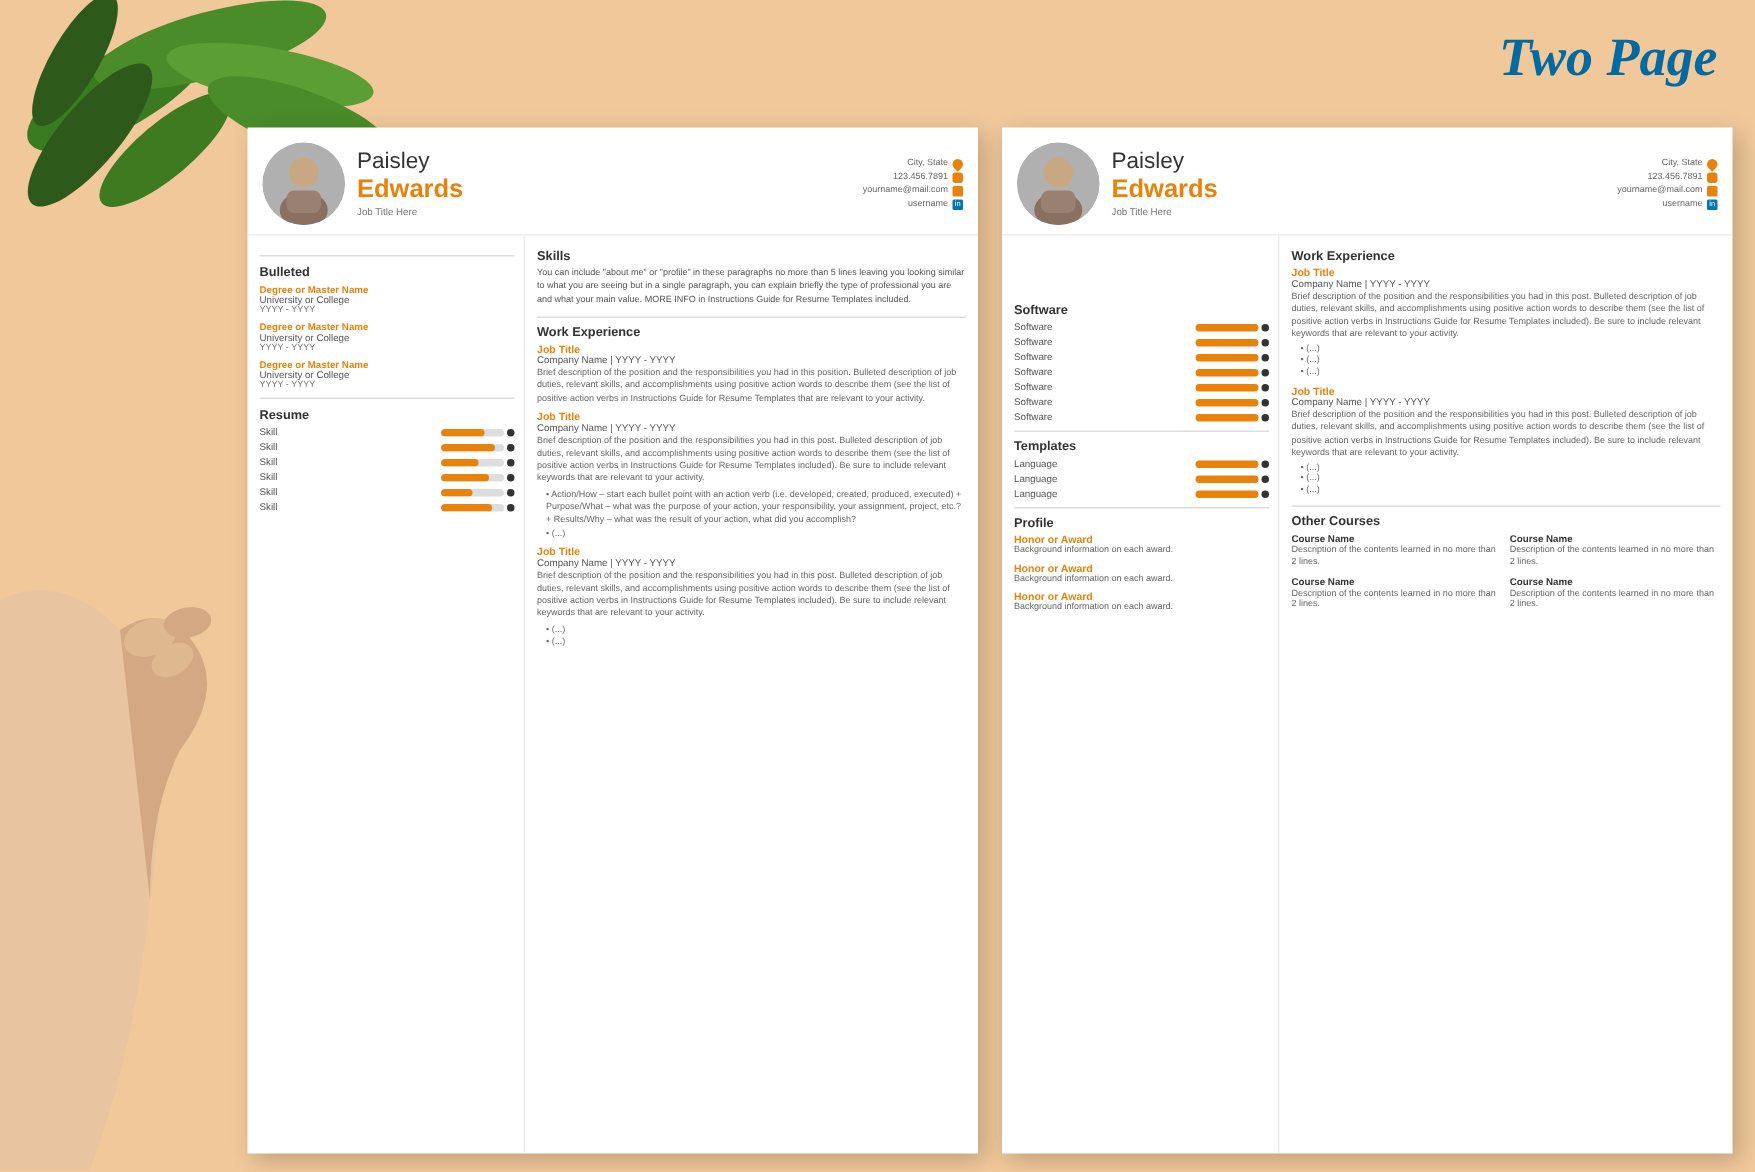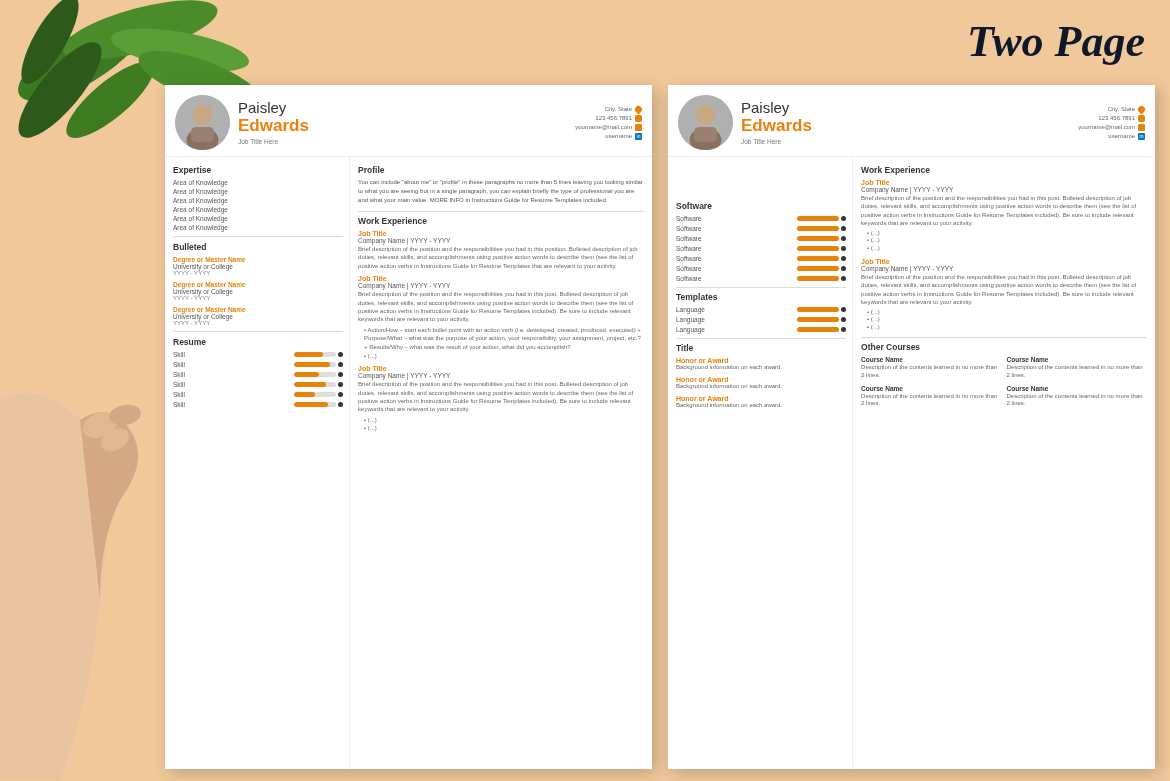--- a/index.html
+++ b/index.html
@@ -36,21 +36,21 @@
     <path d="M0 100 Q40 80 80 120 Q120 160 100 300 Q90 400 60 480 L0 480 Z" fill="#e8c4a0"></path>
     <path d="M80 120 Q110 100 130 130 Q150 160 120 200 Q100 240 100 300" fill="#d4a882" stroke="none"></path>
 
     <ellipse cx="100" cy="125" rx="18" ry="12" fill="#e0b890" transform="rotate(-20 100 125)"></ellipse>
     <ellipse cx="125" cy="115" rx="16" ry="10" fill="#d4a882" transform="rotate(-10 125 115)"></ellipse>
     <ellipse cx="115" cy="140" rx="15" ry="10" fill="#e0b890" transform="rotate(-30 115 140)"></ellipse>
   </svg>
 </div>
 
 <div style="position:absolute;top:20px;right:25px;text-align:right;z-index:10;">
-  <div style="font-family:Georgia,serif;font-style:italic;font-size:44px;font-weight:bold;color:#0f172a;line-height:1.0;">Two Page</div>
+  <div style="font-family:Georgia,serif;font-style:italic;font-size:36px;font-weight:bold;color:#0369a1;line-height:1.0;">Two Page</div>
 </div>
 
 <div style="position:absolute;top:85px;left:165px;right:15px;bottom:12px;display:flex;gap:16px;z-index:6;">
 
   <div style="background:white;flex:1;box-shadow:4px 4px 15px rgba(0,0,0,0.2);overflow:hidden;display:flex;flex-direction:column;font-size:7px;">
 
     <div style="display:flex;align-items:center;padding:10px 10px 6px 10px;gap:8px;border-bottom:1px solid #eee;">
 
       <div style="width:55px;height:55px;border-radius:50%;overflow:hidden;flex-shrink:0;background:#c0c0c0;display:flex;align-items:flex-end;justify-content:center;">
         <svg width="55" height="55" viewBox="0 0 55 55">
@@ -84,29 +84,20 @@
           <span>username</span>
           <span style="width:7px;height:7px;background:#0077b5;border-radius:1px;display:inline-block;font-size:5px;color:white;text-align:center;line-height:7px;">in</span>
         </div>
       </div>
     </div>
 
     <div style="display:flex;flex:1;overflow:hidden;">
 
       <div style="width:38%;padding:8px 6px 8px 8px;border-right:1px solid #eee;overflow:hidden;">
 
-        <div>
-          <div style="font-size:8.5px;font-weight:bold;color:#333;margin-bottom:4px;">Expertise</div>
-          <div style="font-size:6.5px;color:#555;margin-bottom:2px;">Area of Knowledge</div>
-          <div style="font-size:6.5px;color:#555;margin-bottom:2px;">Area of Knowledge</div>
-          <div style="font-size:6.5px;color:#555;margin-bottom:2px;">Area of Knowledge</div>
-          <div style="font-size:6.5px;color:#555;margin-bottom:2px;">Area of Knowledge</div>
-          <div style="font-size:6.5px;color:#555;margin-bottom:2px;">Area of Knowledge</div>
-          <div style="font-size:6.5px;color:#555;margin-bottom:2px;">Area of Knowledge</div>
-        </div>
 
         <hr style="border:none;border-top:0.5px solid #ddd;margin:5px 0;">
 
         <div>
           <div style="font-size:8.5px;font-weight:bold;color:#333;margin-bottom:4px;">Bulleted</div>
 
           <div style="margin-bottom:5px;">
             <div style="font-size:6.5px;color:#e8820a;font-weight:bold;">Degree or Master Name</div>
             <div style="font-size:6.5px;color:#555;">University or College</div>
             <div style="font-size:6px;color:#777;">YYYY - YYYY</div>
@@ -189,21 +180,21 @@
               <div style="width:5px;height:5px;border-radius:50%;background:#333;"></div>
             </div>
           </div>
         </div>
 
       </div>
 
       <div style="flex:1;padding:8px 8px 8px 8px;overflow:hidden;">
 
         <div style="margin-bottom:6px;">
-          <div style="font-size:8.5px;font-weight:bold;color:#333;margin-bottom:3px;">Profile</div>
+          <div style="font-size:8.5px;font-weight:bold;color:#333;margin-bottom:3px;">Skills</div>
           <div style="font-size:6px;color:#555;line-height:1.5;">You can include "about me" or "profile" in these paragraphs no more than 5 lines leaving you looking similar to what you are seeing but in a single paragraph, you can explain briefly the type of professional you are and what your main value. MORE INFO in Instructions Guide for Resume Templates included.</div>
         </div>
 
         <hr style="border:none;border-top:0.5px solid #ddd;margin:4px 0;">
 
         <div>
           <div style="font-size:8.5px;font-weight:bold;color:#333;margin-bottom:4px;">Work Experience</div>
 
           <div style="margin-bottom:5px;">
             <div style="font-size:7px;color:#e8820a;font-weight:bold;">Job Title</div>
@@ -361,21 +352,21 @@
             <div style="display:flex;align-items:center;gap:2px;">
               <div style="width:42px;height:5px;background:#e8820a;border-radius:3px;"></div>
               <div style="width:5px;height:5px;border-radius:50%;background:#333;"></div>
             </div>
           </div>
         </div>
 
         <hr style="border:none;border-top:0.5px solid #ddd;margin:4px 0;">
 
         <div>
-          <div style="font-size:8.5px;font-weight:bold;color:#333;margin-bottom:4px;">Title</div>
+          <div style="font-size:8.5px;font-weight:bold;color:#333;margin-bottom:4px;">Profile</div>
 
           <div style="margin-bottom:4px;">
             <div style="font-size:7px;color:#e8820a;font-weight:bold;">Honor or Award</div>
             <div style="font-size:6px;color:#666;line-height:1.3;">Background information on each award.</div>
           </div>
 
           <div style="margin-bottom:4px;">
             <div style="font-size:7px;color:#e8820a;font-weight:bold;">Honor or Award</div>
             <div style="font-size:6px;color:#666;line-height:1.3;">Background information on each award.</div>
           </div>

